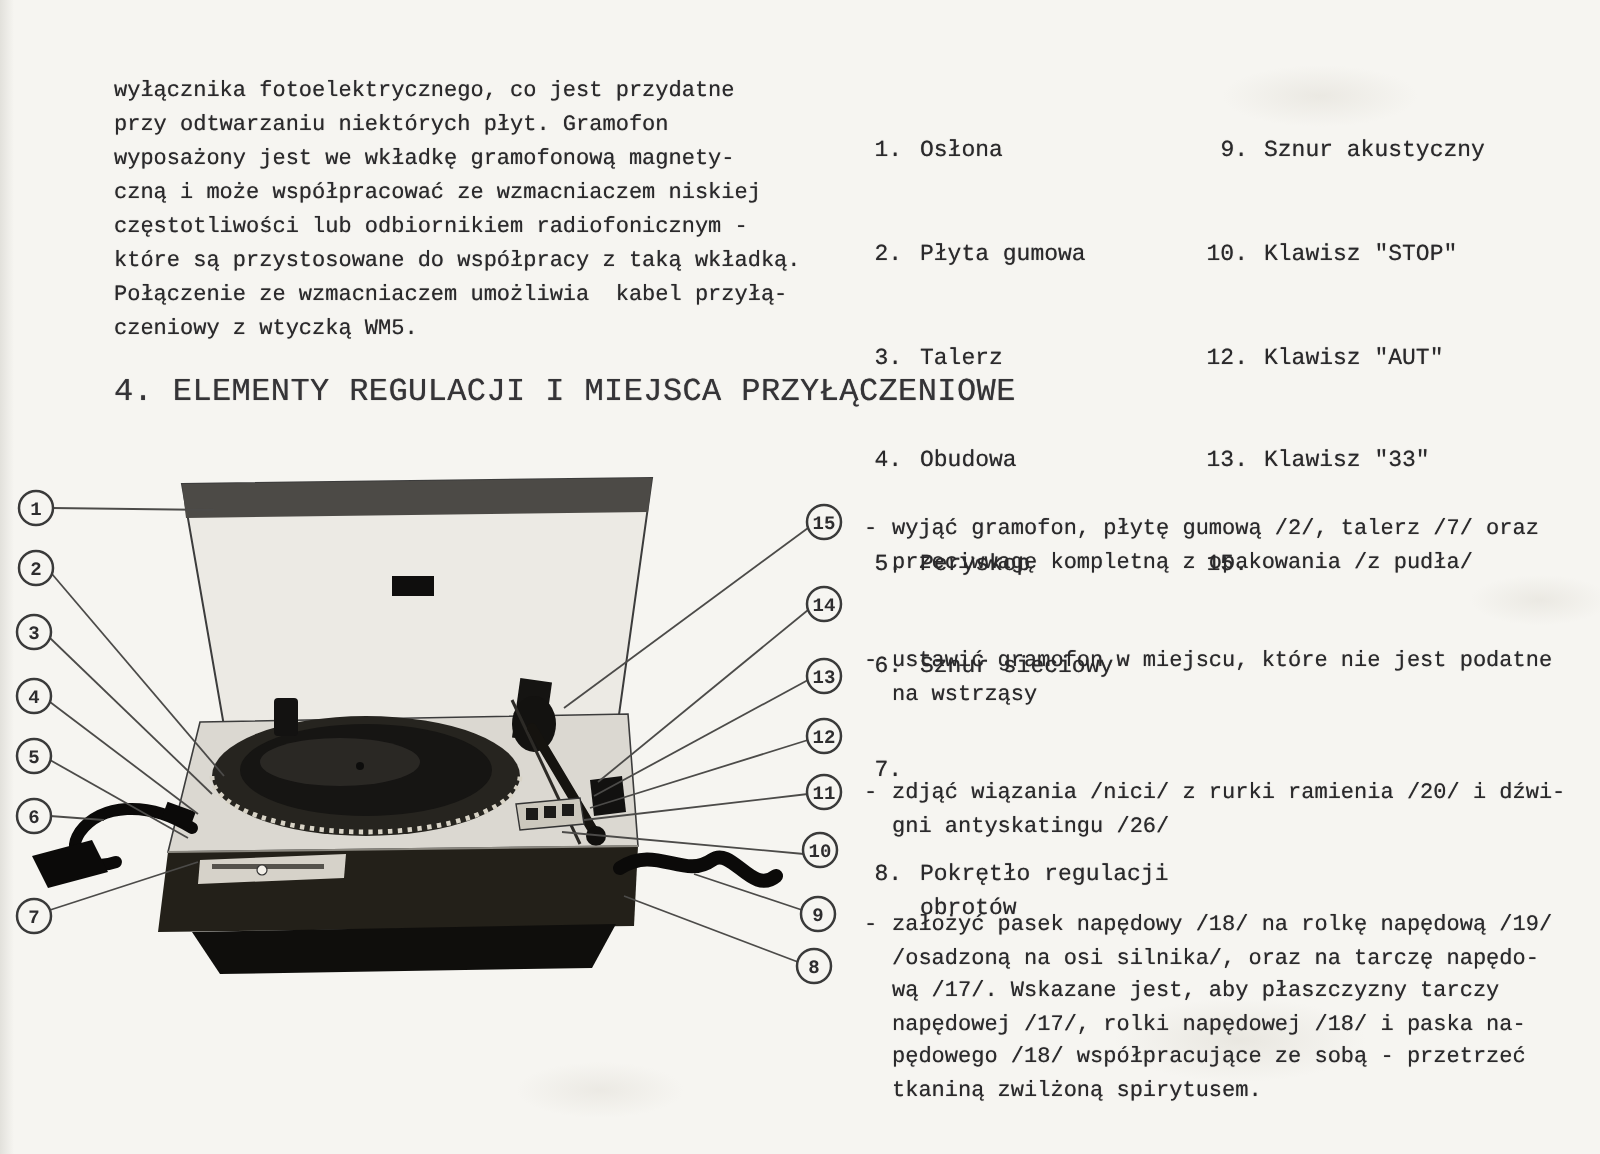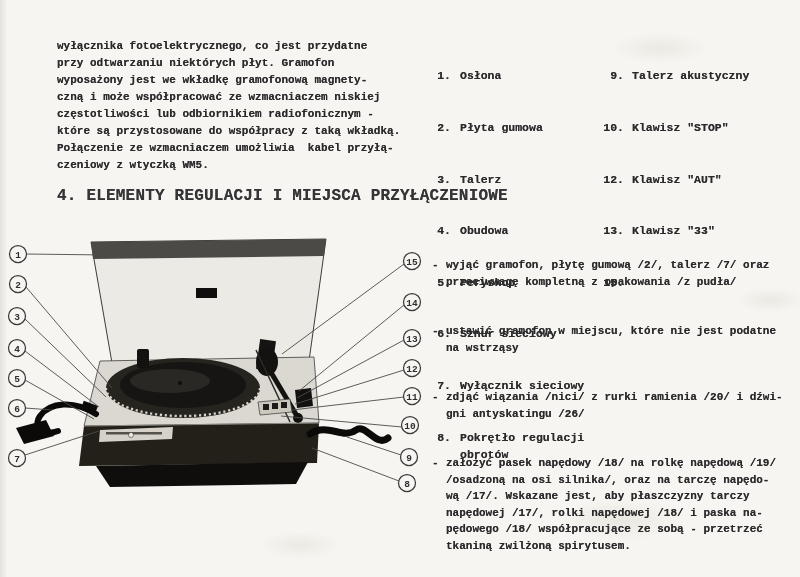--- a/index.html
+++ b/index.html
@@ -4,21 +4,21 @@
 <style>
   html,body{margin:0;padding:0;}
   #page{position:relative;width:800px;height:577px;overflow:hidden;
     background:
       radial-gradient(ellipse 70px 22px at 660px 48px, rgba(214,210,200,.35), transparent 70%),
       radial-gradient(ellipse 90px 30px at 620px 520px, rgba(214,210,200,.4), transparent 70%),
       radial-gradient(ellipse 50px 18px at 770px 300px, rgba(214,210,200,.35), transparent 70%),
       radial-gradient(ellipse 60px 20px at 300px 545px, rgba(216,212,203,.35), transparent 70%),
       linear-gradient(90deg, rgba(180,178,170,.30), rgba(180,178,170,0) 7px),
       #f6f5f1;}
-  .tw{font-family:"Liberation Mono","DejaVu Sans Mono",monospace;font-weight:700;
+  .tw{font-family:"Liberation Mono","DejaVu Sans Mono",monospace;font-weight:400;
       color:#2a292b;white-space:pre-wrap;text-shadow:0 0 .4px rgba(50,50,50,.75);}
   .abs{position:absolute;}
   .para{left:57px;top:38px;width:352px;font-size:11px;line-height:17px;}
   .h4{left:57px;top:187px;font-size:16px;letter-spacing:.2px;color:#353437;}
   .caption{left:50px;top:489px;font-size:11px;letter-spacing:.4px;color:#45444a;}
   .plist{top:33px;font-size:11.5px;line-height:17.2px;}
   #parts-col1{left:432px;width:176px;}
   #parts-col2{left:599px;width:196px;}
   .prow{display:flex;align-items:flex-start;}
   .pnum{text-align:right;flex:0 0 auto;}
@@ -143,27 +143,27 @@
   </svg>
 
 
   <div class="tw abs plist" id="parts-col1">
     <div class="prow"><span class="pnum">1.</span><span>Osłona</span></div>
     <div class="prow"><span class="pnum">2.</span><span>Płyta gumowa</span></div>
     <div class="prow"><span class="pnum">3.</span><span>Talerz</span></div>
     <div class="prow"><span class="pnum">4.</span><span>Obudowa</span></div>
     <div class="prow"><span class="pnum">5.</span><span>Peryskop</span></div>
     <div class="prow"><span class="pnum">6.</span><span>Sznur sieciowy</span></div>
-    <div class="prow"><span class="pnum">7.</span><span>Wyłącznik sieciowy</span></div>
+    <div class="prow"><span class="pnum">7.</span></div>
     <div class="prow"><span class="pnum">8.</span><span>Pokrętło regulacji
 obrotów</span></div>
   </div>
 
   <div class="tw abs plist" id="parts-col2">
-    <div class="prow"><span class="pnum">9.</span><span>Talerz akustyczny</span></div>
+    <div class="prow"><span class="pnum">9.</span><span>Sznur akustyczny</span></div>
     <div class="prow"><span class="pnum">10.</span><span>Klawisz "STOP"</span></div>
     <div class="prow"><span class="pnum">12.</span><span>Klawisz "AUT"</span></div>
     <div class="prow"><span class="pnum">13.</span><span>Klawisz "33"</span></div>
     <div class="prow"><span class="pnum">15.</span></div>
   </div>
 
 
   <div class="tw abs" id="bullets">
     <div class="brow"><span class="bmark">-</span><div>wyjąć gramofon, płytę gumową /2/, talerz /7/ oraz
 przeciwwagę kompletną z opakowania /z pudła/</div></div>

